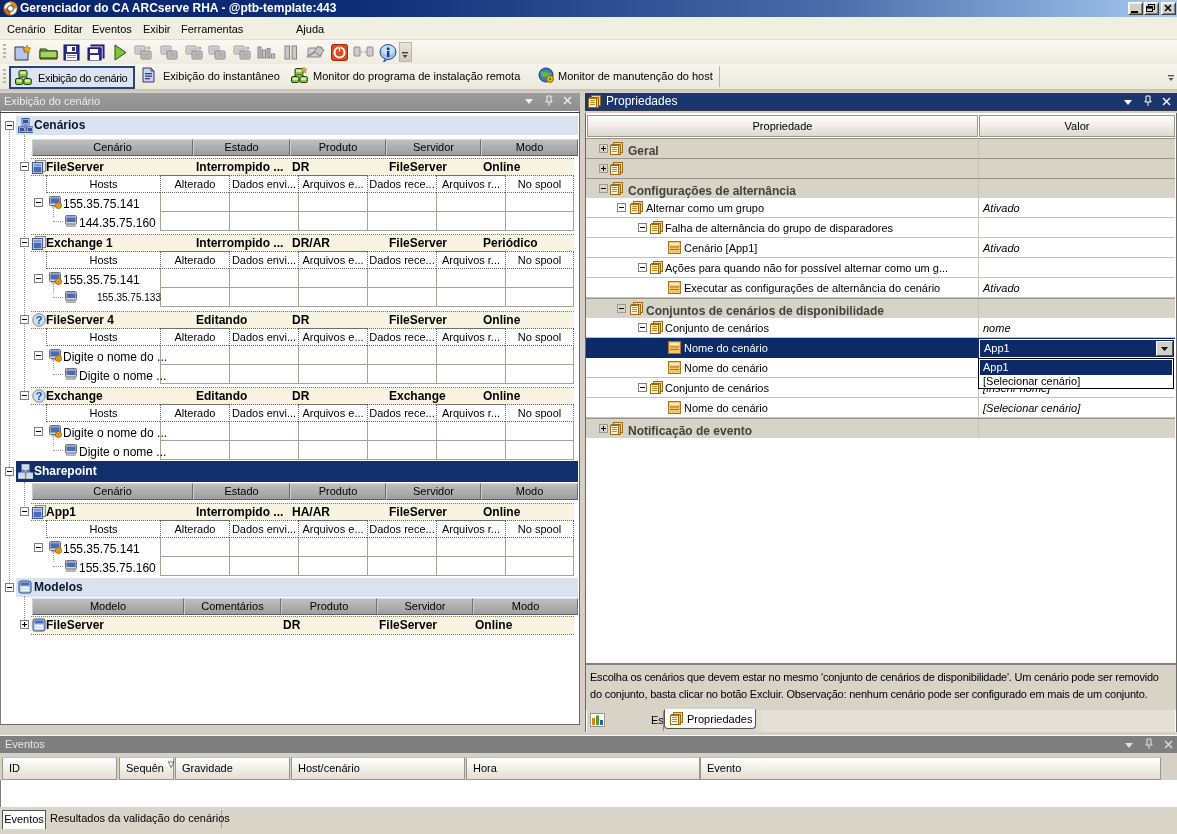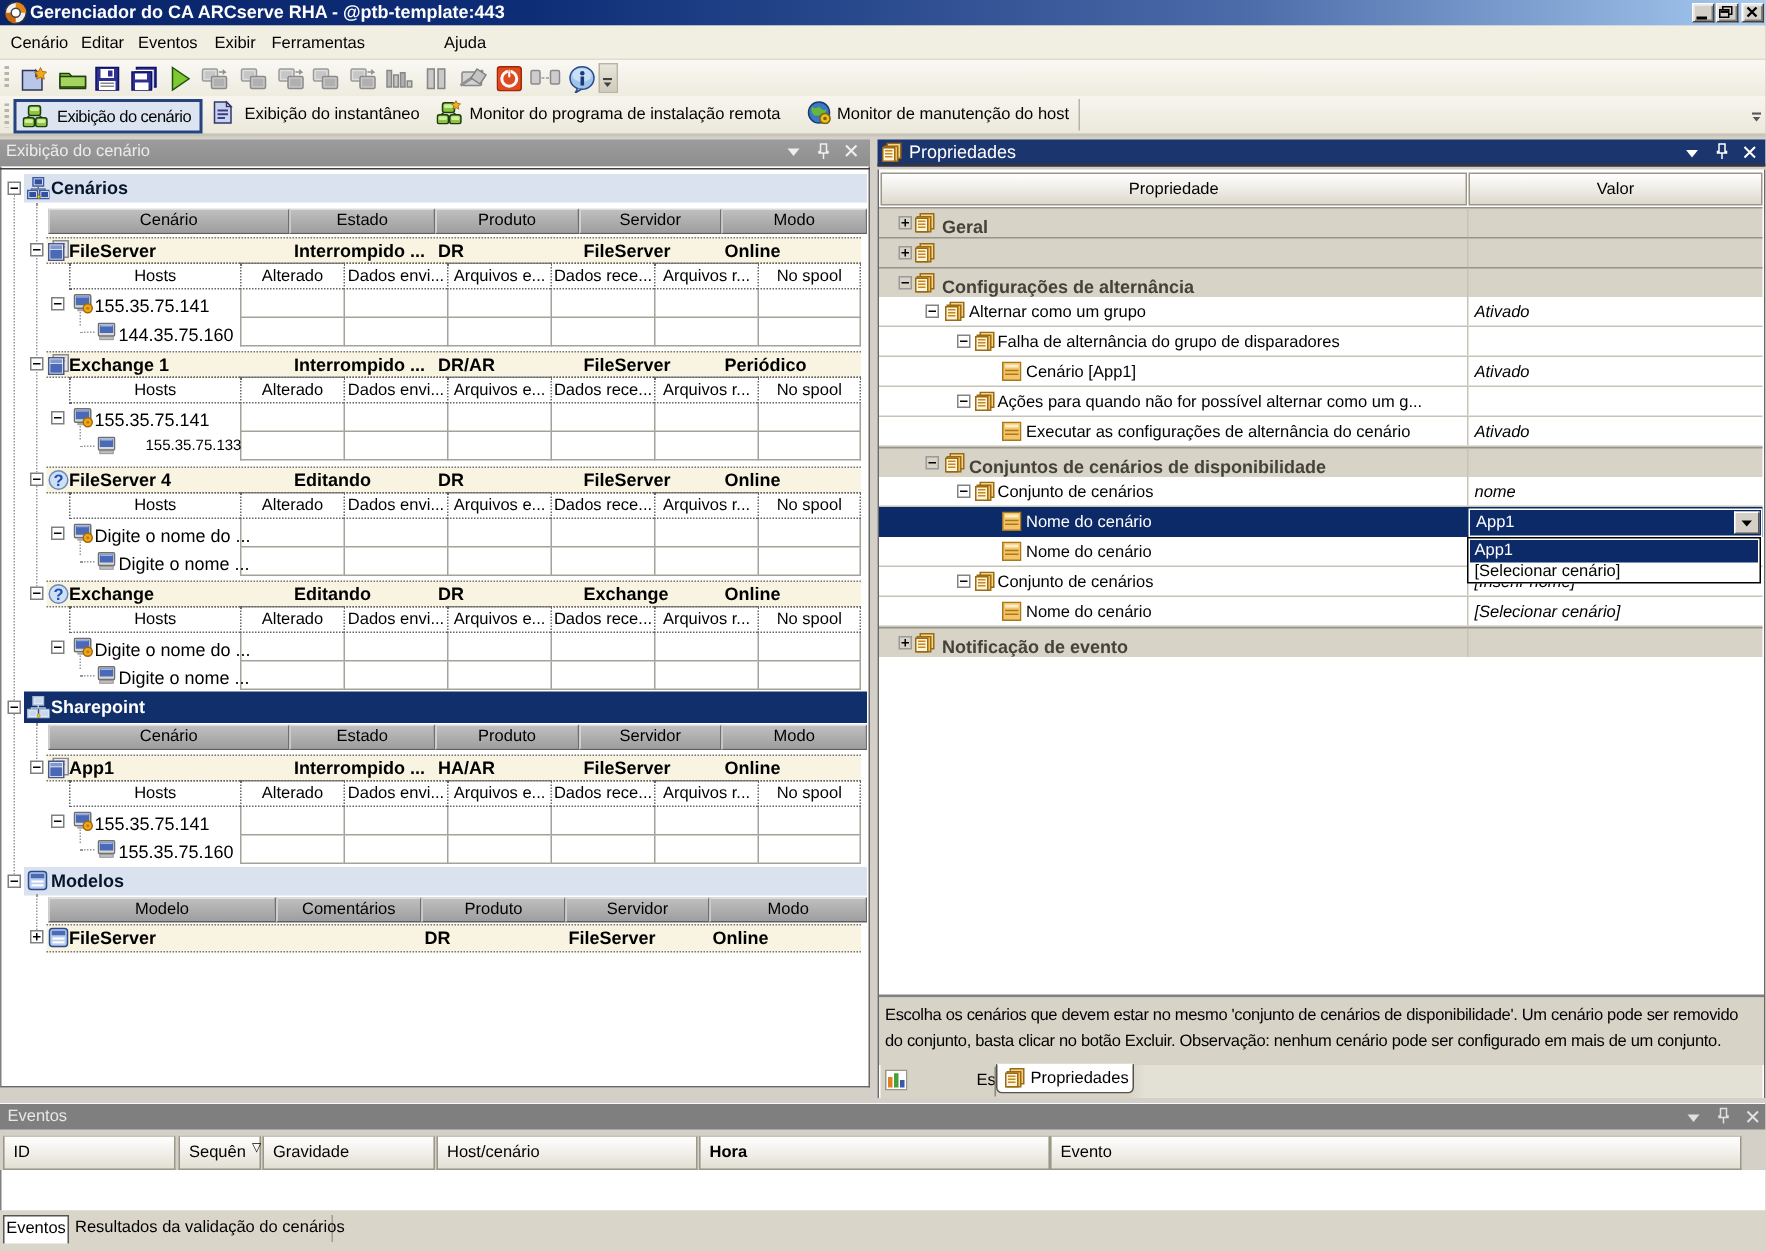--- a/index.html
+++ b/index.html
@@ -975,17 +975,17 @@
     <span class="ab" style="left:1163px;top:3px;">
       <svg width="11" height="11">
         <path d="M2 2 L9 9 M9 2 L2 9" stroke="#e0e0e0" stroke-width="1.4"></path>
       </svg>
     </span>
   </div>
 <div class="ab ehdr" style="left:2px;width:115px;">ID</div>
 <div class="ab ehdr" style="left:119px;width:55px;">Sequên<span style="position:absolute;left:48px;top:2px;line-height:10px;font-size:8px;">▽</span></div>
 <div class="ab ehdr" style="left:175px;width:115px;">Gravidade</div>
 <div class="ab ehdr" style="left:291px;width:174px;">Host/cenário</div>
-<div class="ab ehdr" style="left:466px;width:234px;font-weight:bold;">Hora</div>
+<div class="ab ehdr" style="left:466px;width:234px;">Hora</div>
 <div class="ab ehdr" style="left:700px;width:461px;">Evento</div>
 <div class="ab" style="left:0px;top:780px;width:1177px;height:27px;background:#fff;border-left:1px solid #808080;"></div>
 <div class="ab" style="left:0px;top:807px;width:1177px;height:27px;background:#d9d5c9;"></div>
 <div class="ab" style="left:2px;top:810px;width:44px;height:19px;background:#fff;border:1px solid #555;border-bottom:none;z-index:5;text-align:center;line-height:17px;">Eventos</div>
 <div class="ab" style="left:46px;top:810px;width:176px;height:18px;border-right:1px solid #a09c90;padding-left:4px;line-height:17px;white-space:nowrap;">Resultados da validação do cenários</div>
 </body></html>

